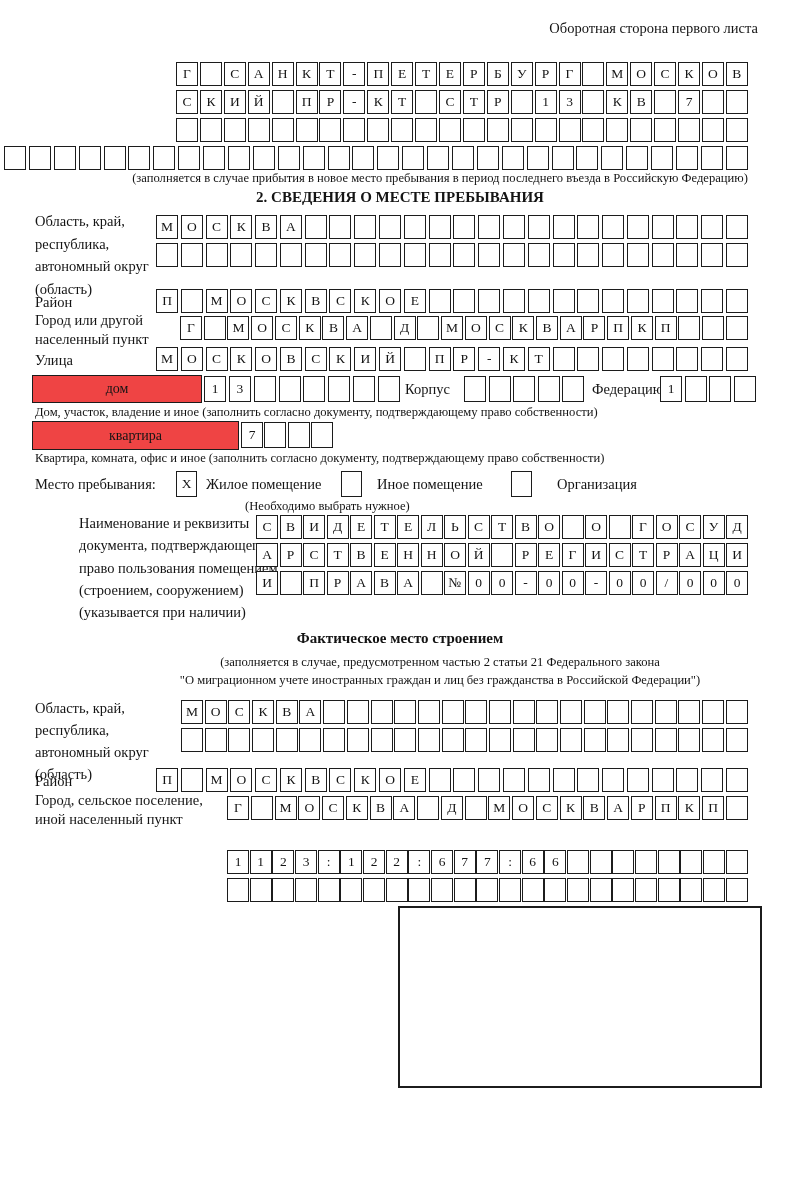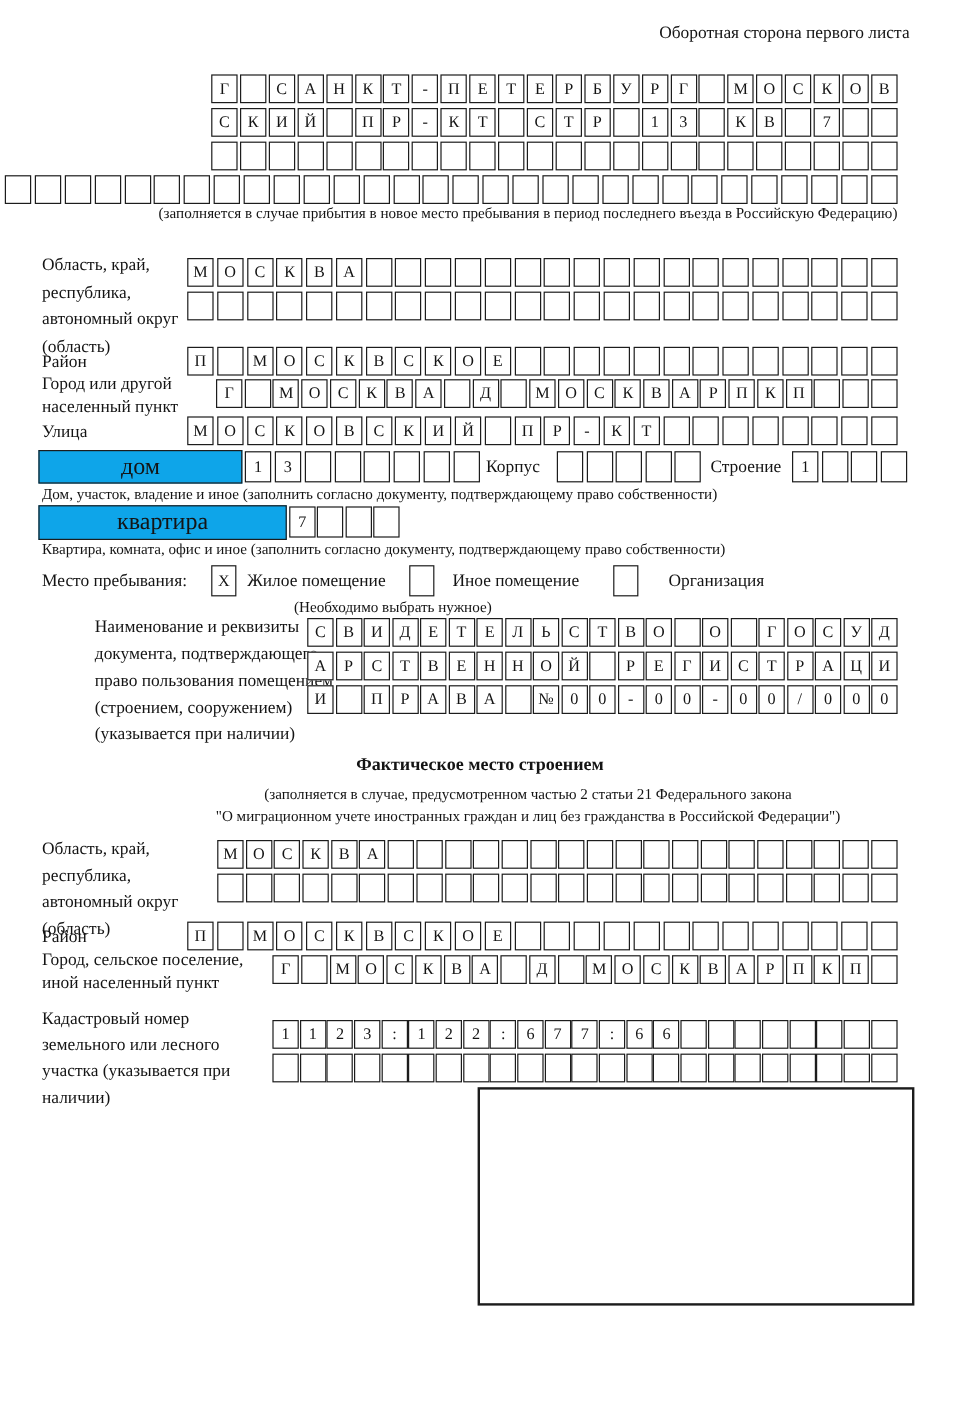--- a/index.html
+++ b/index.html
@@ -8,21 +8,21 @@
   .abs{position:absolute;}
   .lbl{font-size:14.5px;line-height:22px;}
   .cap{font-size:12.6px;line-height:15px;}
   .ttl{font-weight:bold;font-size:15px;text-align:center;width:100%;}
   .row{position:absolute;display:flex;justify-content:space-between;}
   .cell{width:20px;height:22px;border:1.6px solid #1c1c1c;display:flex;
         align-items:center;justify-content:center;font-size:13.5px;background:#fff;
         flex:0 0 auto;}
   .row.tall .cell{height:24px;}
   .bx{border:1.6px solid #1c1c1c;display:flex;align-items:center;justify-content:center;
-      font-size:20px;background:#0ea5e9;}
+      font-size:14px;background:#ef4444;}
   .chk{width:19px;height:24px;border:1.6px solid #1c1c1c;display:flex;align-items:center;
        justify-content:center;font-size:13.5px;background:#fff;}
   .center{text-align:center;width:100%;margin-left:40px;}
   .stamp{border:2px solid #1c1c1c;background:#fff;}
 </style>
 </head>
 <body>
 
 <div class="page">
 
@@ -133,20 +133,21 @@
       <div class="cell"></div>
       <div class="cell"></div>
       <div class="cell"></div>
       <div class="cell"></div>
       <div class="cell"></div>
       <div class="cell"></div>
       <div class="cell"></div>
     </div>
   <div class="abs cap center" style="top:171px;left:0;">(заполняется в случае прибытия в новое место пребывания в период последнего въезда в Российскую Федерацию)</div>
 
+  <div class="abs ttl" style="top:189px;left:0;">2. СВЕДЕНИЯ О МЕСТЕ ПРЕБЫВАНИЯ</div>
 
   <div class="abs lbl" style="left:35px;top:210px;width:120px;line-height:22.5px;">Область, край, республика, автономный округ (область)</div>
   <div class="row" style="left:156px;top:215px;width:592px;">
       <div class="cell">М</div>
       <div class="cell">О</div>
       <div class="cell">С</div>
       <div class="cell">К</div>
       <div class="cell">В</div>
       <div class="cell">А</div>
       <div class="cell"></div>
@@ -291,21 +292,21 @@
       <div class="cell"></div>
     </div>
   <div class="abs lbl" style="left:405px;top:378px;">Корпус</div>
   <div class="row tall" style="left:464px;top:376px;width:120px;">
       <div class="cell"></div>
       <div class="cell"></div>
       <div class="cell"></div>
       <div class="cell"></div>
       <div class="cell"></div>
     </div>
-  <div class="abs lbl" style="left:592px;top:378px;">Строение</div>
+  <div class="abs lbl" style="left:592px;top:378px;">Федерацию</div>
   <div class="row tall" style="left:660px;top:376px;width:96px;">
       <div class="cell">1</div>
       <div class="cell"></div>
       <div class="cell"></div>
       <div class="cell"></div>
     </div>
   <div class="abs cap" style="left:35px;top:405px;">Дом, участок, владение и иное (заполнить согласно документу, подтверждающему право собственности)</div>
 
   <div class="abs bx" style="left:32px;top:421px;width:205px;height:27px;">квартира</div>
   <div class="row tall" style="left:241px;top:422px;width:92px;">
@@ -501,21 +502,20 @@
       <div class="cell">К</div>
       <div class="cell">В</div>
       <div class="cell">А</div>
       <div class="cell">Р</div>
       <div class="cell">П</div>
       <div class="cell">К</div>
       <div class="cell">П</div>
       <div class="cell"></div>
     </div>
 
-  <div class="abs lbl" style="left:35px;top:838px;width:175px;line-height:22px;">Кадастровый номер земельного или лесного участка (указывается при наличии)</div>
   <div class="row" style="left:227px;top:850px;width:521px;">
       <div class="cell">1</div>
       <div class="cell">1</div>
       <div class="cell">2</div>
       <div class="cell">3</div>
       <div class="cell">:</div>
       <div class="cell">1</div>
       <div class="cell">2</div>
       <div class="cell">2</div>
       <div class="cell">:</div>

